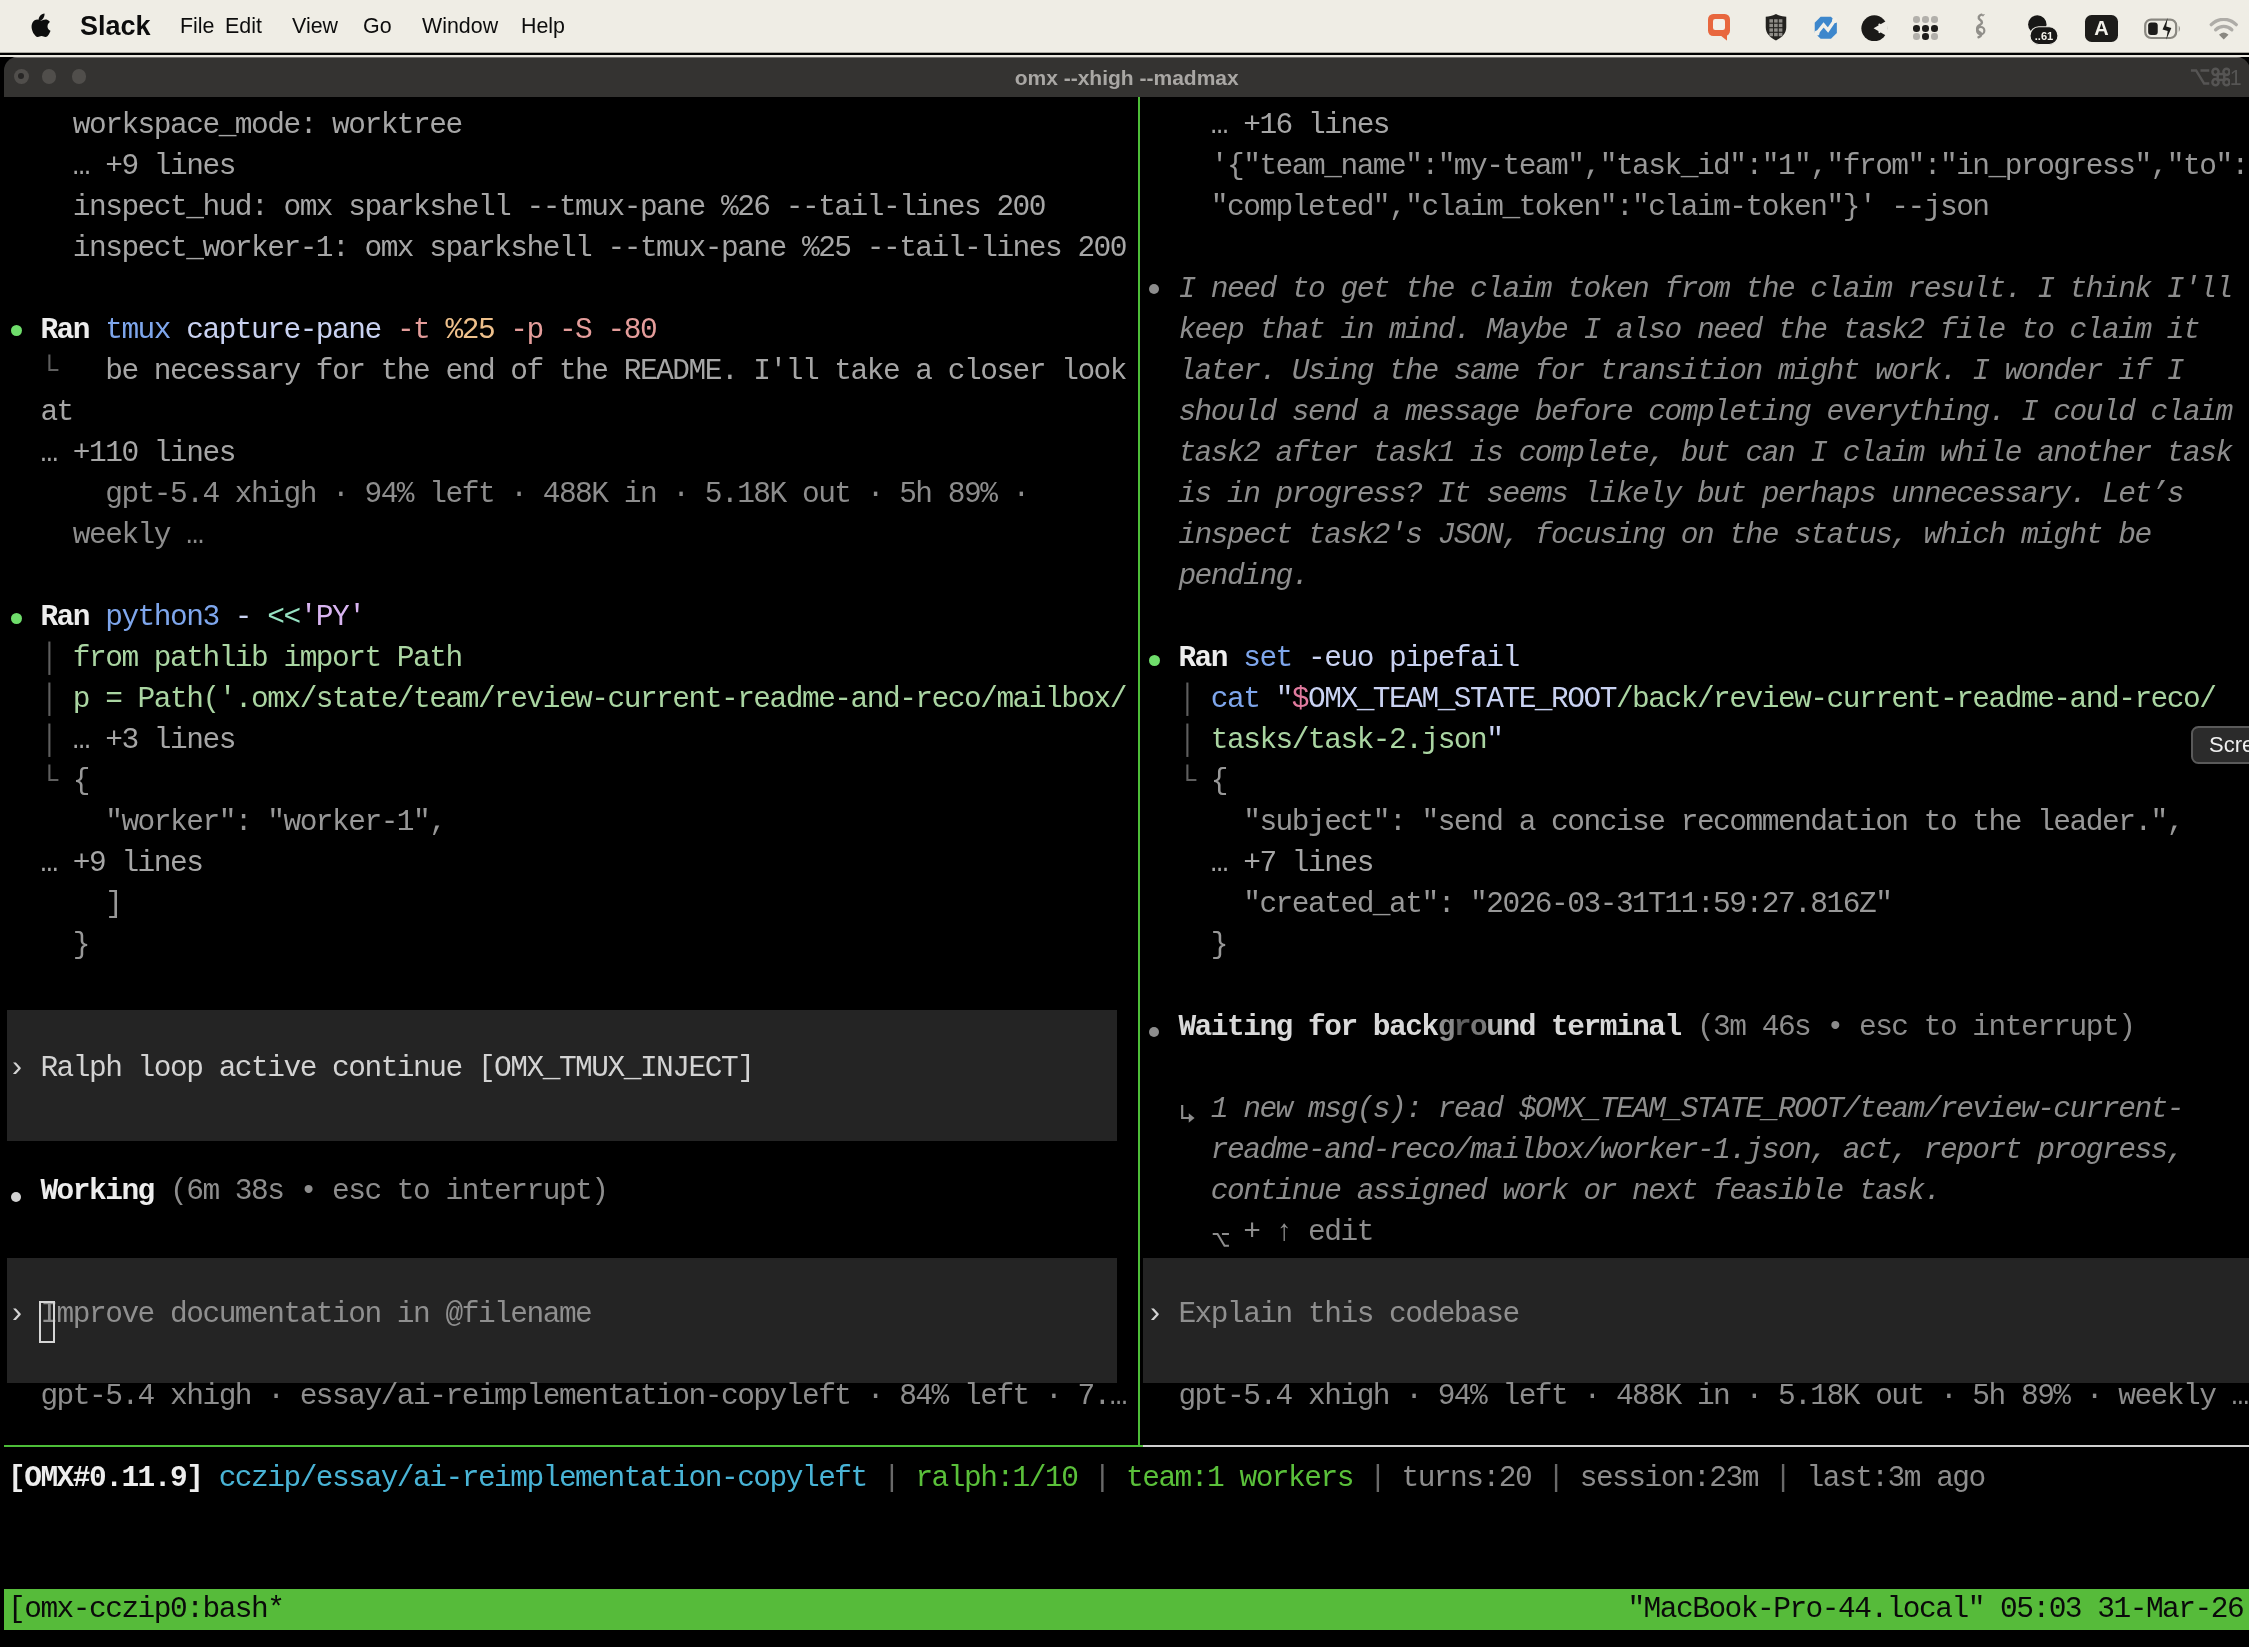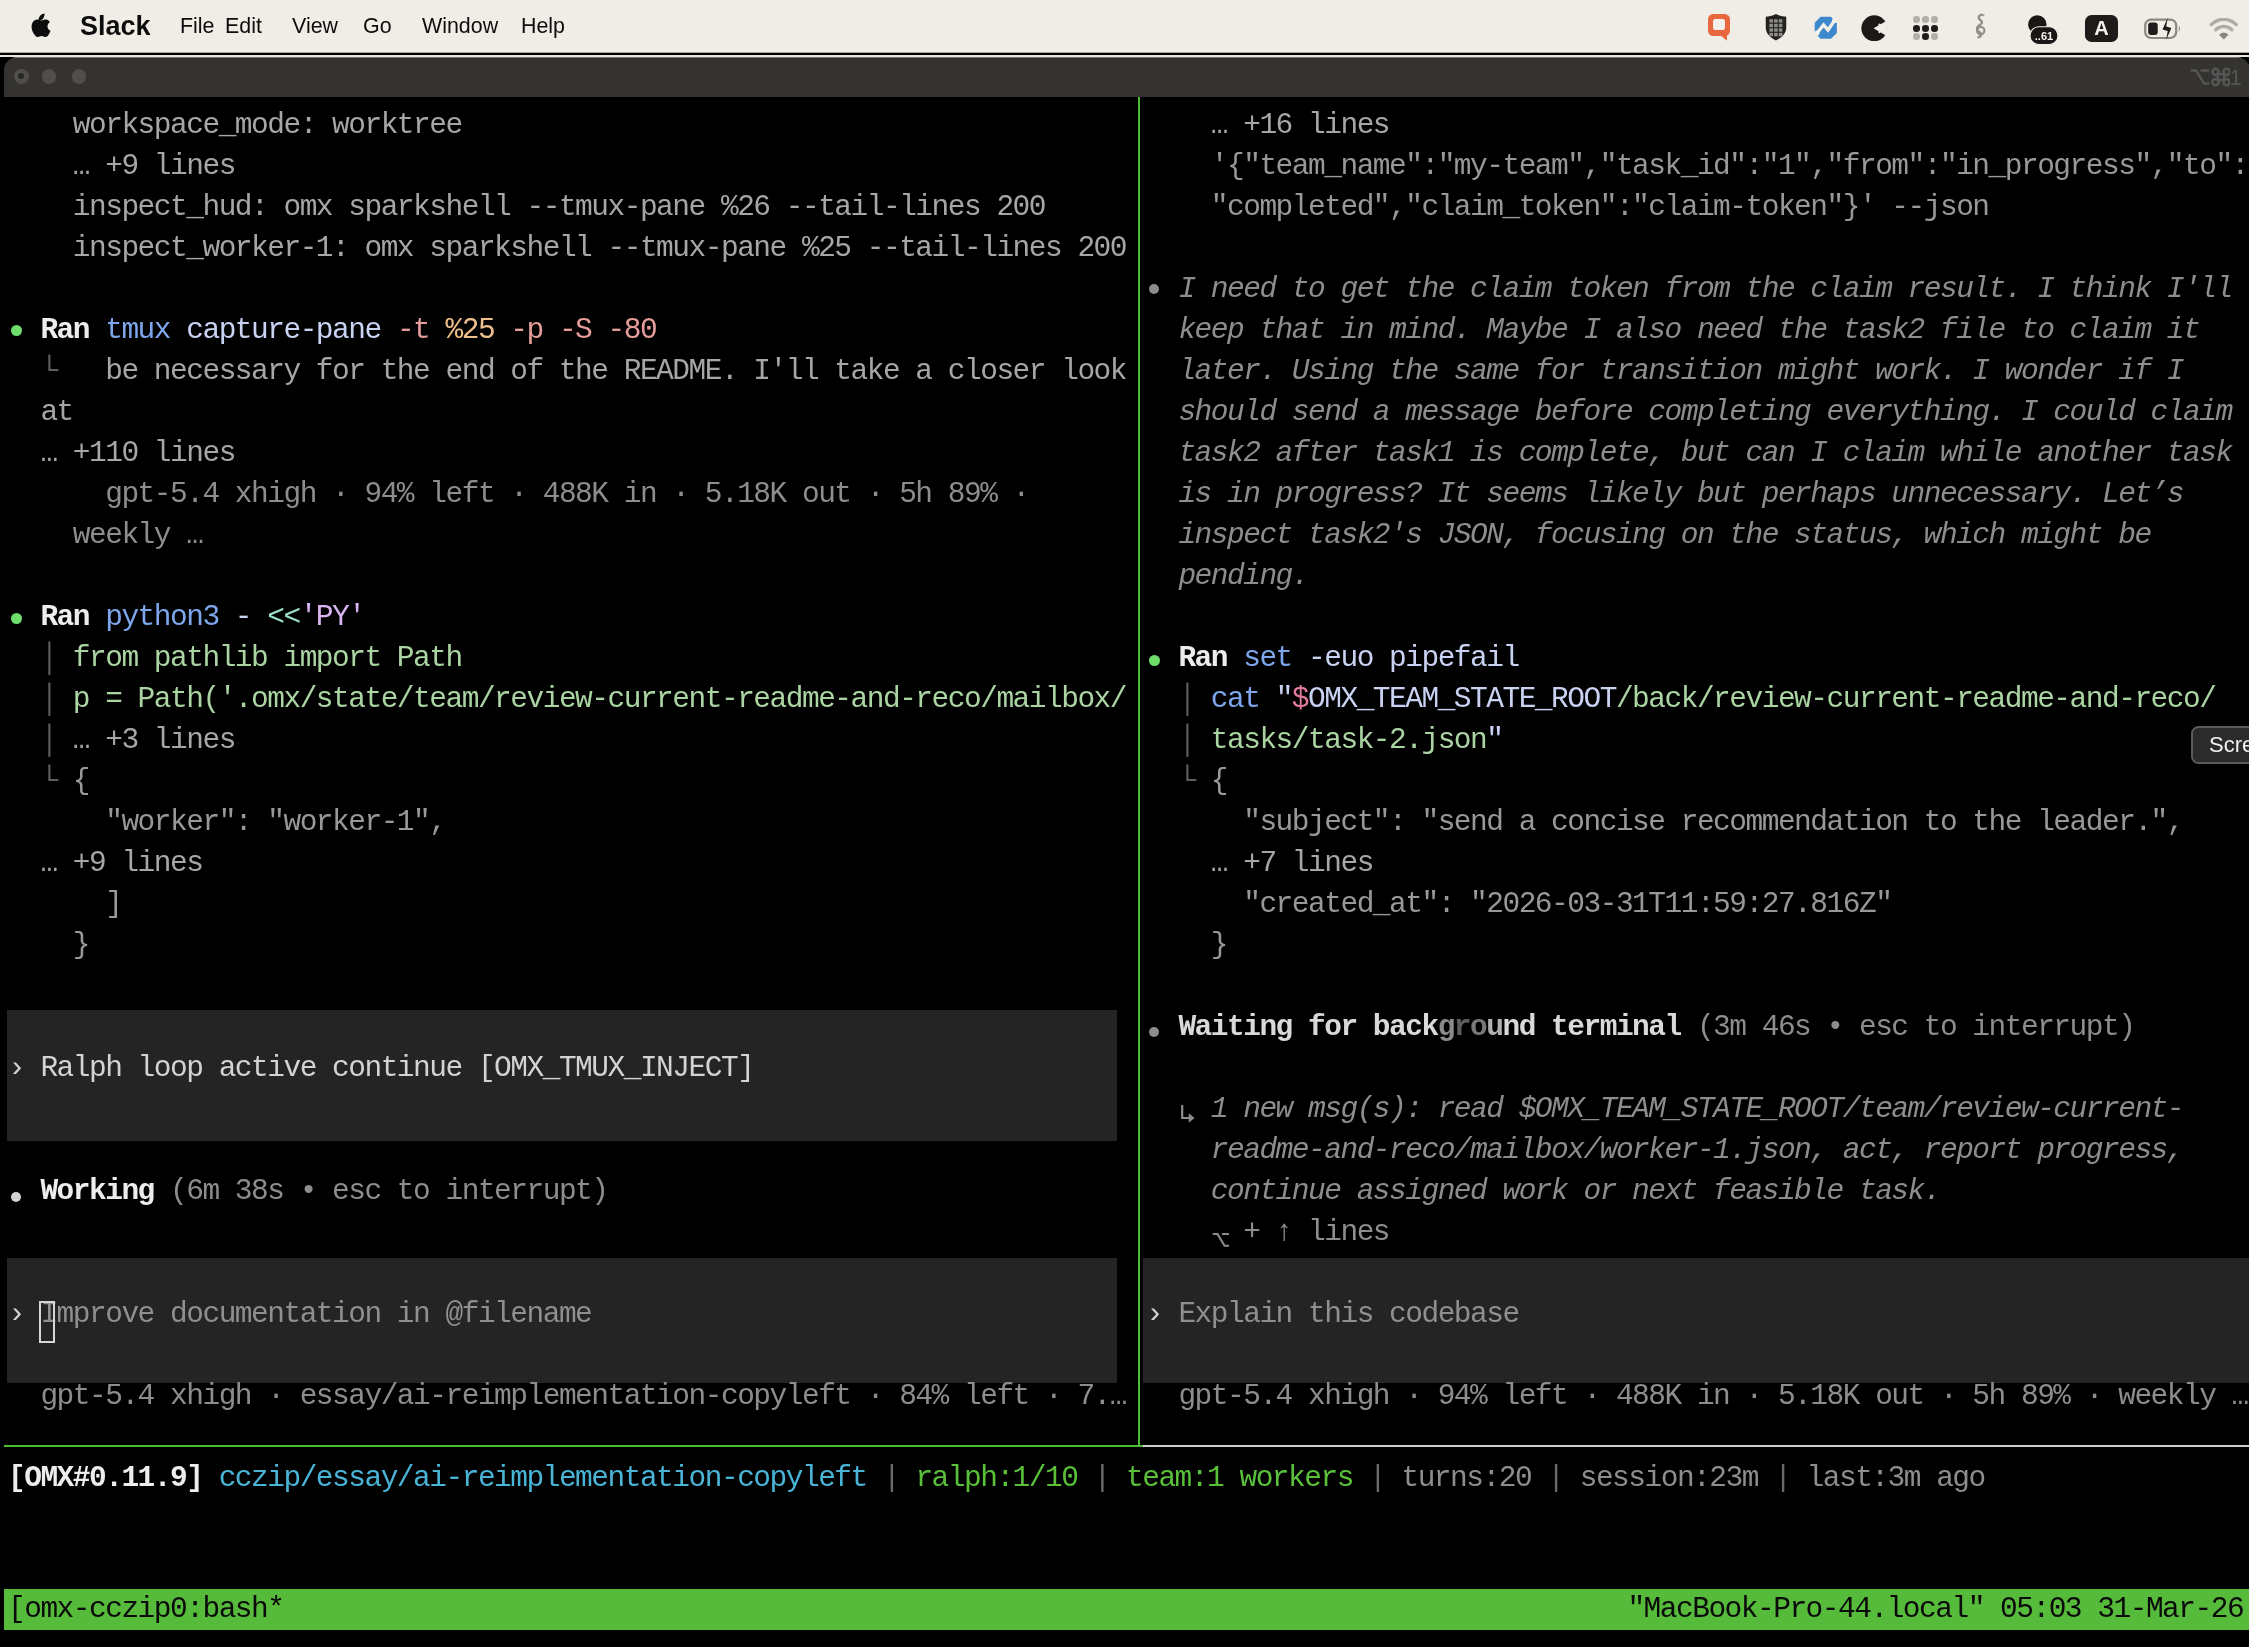--- a/index.html
+++ b/index.html
@@ -82,20 +82,22 @@
     </svg>
 </div>
 <div style="position:absolute;left:0;top:55px;width:2250px;height:2.2px;background:#e9e7df;"></div>
 <div style="position:absolute;left:3.7px;top:57px;width:2246px;height:1583px;background:#000;
   border-radius:13.3px 13.3px 10.3px 10.3px;overflow:hidden;">
   <div style="position:absolute;left:0;top:0;width:2246px;height:40px;background:#343331;border-top:1.5px solid #757371;"></div>
   <div style="position:absolute;left:10.3px;top:11.8px;width:14.8px;height:14.8px;border-radius:50%;background:#504e4b;"></div>
   <div style="position:absolute;left:14.8px;top:16px;width:5.9px;height:5.9px;border-radius:50%;background:#272625;"></div>
   <div style="position:absolute;left:38px;top:11.8px;width:14.8px;height:14.8px;border-radius:50%;background:#504e4b;"></div>
   <div style="position:absolute;left:68px;top:11.8px;width:14.8px;height:14.8px;border-radius:50%;background:#504e4b;"></div>
+  <div style="position:absolute;left:0;top:0;width:2246px;height:40px;text-align:center;line-height:41px;
+    font-size:21px;font-weight:bold;color:#a9a7a4;">omx --xhigh --madmax</div>
   <svg style="position:absolute;left:2186px;top:8.9px" width="40" height="22" viewBox="0 0 54 30">
     <g stroke="#565554" stroke-width="3.4" fill="none">
       <path d="M1 6 H8 L19 24 H26 M14 6 H26"></path>
       <circle cx="34.5" cy="8" r="4.2"></circle>
         <circle cx="49.5" cy="8" r="4.2"></circle>
       <circle cx="34.5" cy="22" r="4.2"></circle>
         <circle cx="49.5" cy="22" r="4.2"></circle>
       <rect x="37.5" y="11" width="9" height="8"></rect>
     </g>
   </svg>
@@ -162,21 +164,21 @@
 <span style="color:#989898;">      "subject": "send a concise recommendation to the leader.",</span>
 <span style="color:#a6a6a6;">    … +7 lines</span>
 <span style="color:#989898;">      "created_at": "2026-03-31T11:59:27.816Z"</span>
 <span style="color:#989898;">    }</span>
 
   <span style="color:#d9d9d9;font-weight:bold;">Waiting for back</span><span style="color:#8a8a8a;font-weight:bold;">g</span><span style="color:#5e5e5e;font-weight:bold;">r</span><span style="color:#787878;font-weight:bold;">o</span><span style="color:#b2b2b2;font-weight:bold;">u</span><span style="color:#d9d9d9;font-weight:bold;">nd terminal</span> <span style="color:#8d8d8d;">(3m 46s • esc to interrupt)</span>
 
     <span style="color:#8d8d8d;font-style:italic;">1 new msg(s): read $OMX_TEAM_STATE_ROOT/team/review-current-</span>
     <span style="color:#8d8d8d;font-style:italic;">readme-and-reco/mailbox/worker-1.json, act, report progress,</span>
     <span style="color:#8d8d8d;font-style:italic;">continue assigned work or next feasible task.</span>
-<span style="color:#8d8d8d;">      + ↑ lines</span>
+<span style="color:#8d8d8d;">      + ↑ edit</span>
 
 <span style="color:#d3d3d3;">›</span> <span style="color:#8f8f8f;">Explain this codebase</span>
 
 <span style="color:#8d8d8d;">  gpt-5.4 xhigh · 94% left · 488K in · 5.18K out · 5h 89% · weekly …</span>
 
 
 </pre>
 <div style="position:absolute;left:39px;top:1301px;width:16px;height:42px;border:2.2px solid #d6d6d6;"></div>
 
 <div style="position:absolute;left:10.5px;top:325px;width:11.4px;height:11.4px;border-radius:50%;background:#6fdd6b;"></div>

